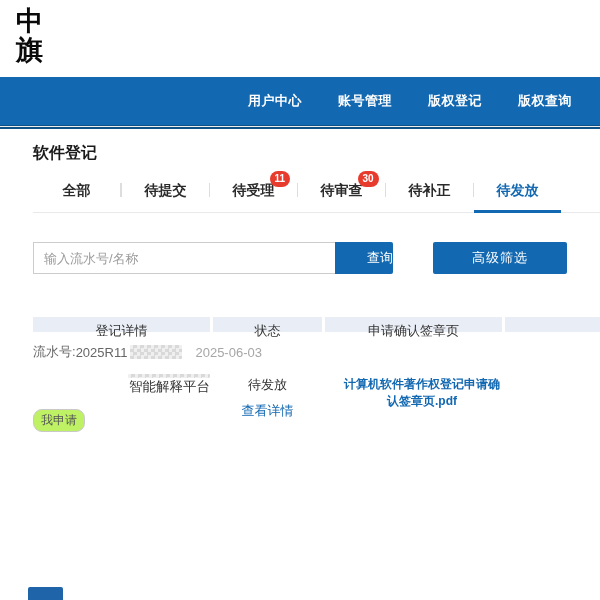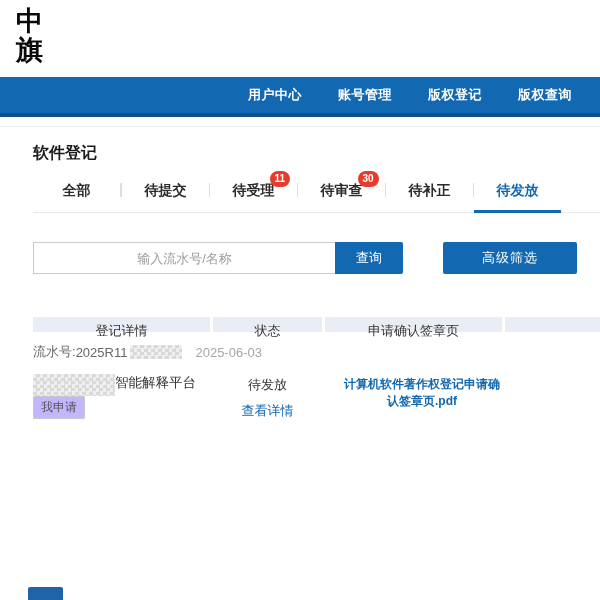--- a/index.html
+++ b/index.html
@@ -4,21 +4,21 @@
 <style>
   * { margin:0; padding:0; box-sizing:border-box; }
   html,body { width:600px; height:600px; overflow:hidden; background:#fff;
               font-family:"Liberation Sans", sans-serif; position:relative; }
 
   
   .logo { position:absolute; left:16px; top:6px; font-family:"DejaVu Serif", serif;
           font-weight:700; font-size:27px; line-height:29px; color:#0a0a0a; text-align:center; }
 
   
-  .navbar { position:absolute; top:77px; left:0; width:600px; height:40px;
+  .navbar { position:absolute; top:77px; left:0; width:600px; height:52px;
             background:#1268b1; border-bottom:4px solid #0d5187;
             display:flex; align-items:center; justify-content:flex-end;
             gap:36px; padding-right:28px; }
   .nav-item { color:#fff; font-size:13px; font-weight:600; letter-spacing:0.5px; cursor:pointer; }
 
   .hairline { position:absolute; top:126px; left:0; width:600px; height:1px; background:#ededed; }
 
   
   .main { position:absolute; top:143px; left:33px; width:616px; }
   .page-title { font-size:16px; font-weight:700; color:#1a1a1a; }
@@ -33,25 +33,25 @@
   .tab-underline { position:absolute; left:0; right:0; bottom:-1px; height:3px; background:#1268b1; }
   .tab-sep { width:1px; height:14px; background:#ddd; margin-top:2px; flex:none; }
   .badge { position:absolute; top:-10px; left:100%; margin-left:-5px; background:#e73b2d;
            color:#fff; font-size:10px; font-weight:700; height:16px; min-width:18px;
            line-height:16px; border-radius:9px; padding:0 5px; text-align:right; }
 
   
   .search-row { margin-top:29px; display:flex; align-items:center; }
   .search-input { width:302px; height:32px; border:1px solid #ccc; border-right:none;
                   padding:0 10px; font-size:13px; color:#333; outline:none; border-radius:0;
-                  font-family:"Liberation Sans", sans-serif;text-align:center; }
+                  font-family:"Liberation Sans", sans-serif; }
   .search-input::placeholder { color:#9b9b9b; }
   .btn { background:#1268b1; color:#fff; border:none; height:32px; font-size:13px;
          cursor:pointer; font-family:"Liberation Sans", sans-serif; }
-  .btn-query { width:68px; border-radius:0 2px 2px 0; }
+  .btn-query { width:58px; border-radius:0 2px 2px 0;text-align:right; }
   .btn-filter { width:134px; margin-left:40px; border-radius:2px; letter-spacing:1px; }
 
   
   .thead { margin-top:43px; display:flex; gap:3px; }
   .th { height:15px; line-height:28px; text-align:center; background:#e9edf5;
         font-size:13px; color:#333; flex:none; cursor:pointer; }
   .th-1 { width:177px; } .th-2 { width:109px; } .th-3 { width:177px; } .th-4 { width:120px; }
 
   
   .serial-row { margin-top:12px; display:flex; align-items:center; font-size:13px; color:#666; height:16px; }
@@ -59,29 +59,29 @@
             background:repeating-conic-gradient(#d9d9d9 0% 25%, #efefef 0% 50%);
             background-size:7px 7px; }
   .mosaic-serial { width:52px; height:14px; margin-left:3px; }
   .serial-date { margin-left:13px; color:#a6a6a6; }
 
   
   .record-row { margin-top:14px; display:flex; gap:3px; align-items:flex-start; }
   .col-1 { width:177px; flex:none; }
   .col-2 { width:109px; flex:none; text-align:center; }
   .col-3 { width:177px; flex:none; display:flex; justify-content:flex-end;font-weight:bold; }
-  .name-line { display:flex; align-items:flex-start; height:22px; }
+  .name-line { display:flex; align-items:flex-end; height:22px;flex-direction:column; }
   .mosaic-name { width:82px; height:22px; }
   .record-name { font-size:13.5px; color:#333; }
   .record-status { font-size:13px; color:#333; line-height:16px; margin-top:3px; }
   .view-detail { margin-top:9px; font-size:13px; color:#1268b1; cursor:pointer; }
   .pdf-link { width:160px; text-align:center; color:#1268b1; font-size:12px;
               line-height:17px; word-break:break-all; cursor:pointer; margin-top:2px; }
-  .tag { display:inline-block; border:1px solid #c9c9c9; border-radius:1px;
-         padding:2px 7px; font-size:12px; color:#555; background:#c4b5fd; }
+  .tag { display:inline-block; margin-top:13px; border:1px solid #c9c9c9; border-radius:9px;
+         padding:2px 7px; font-size:12px; color:#555; background:#bef264; }
 
   
   .floating-widget { position:absolute; left:28px; top:587px; width:35px; height:13px;
                      background:#1f64a8; border-radius:2px 2px 0 0; }
 </style>
 </head>
 <body>
 
 <div class="logo">
   <div>中</div>

